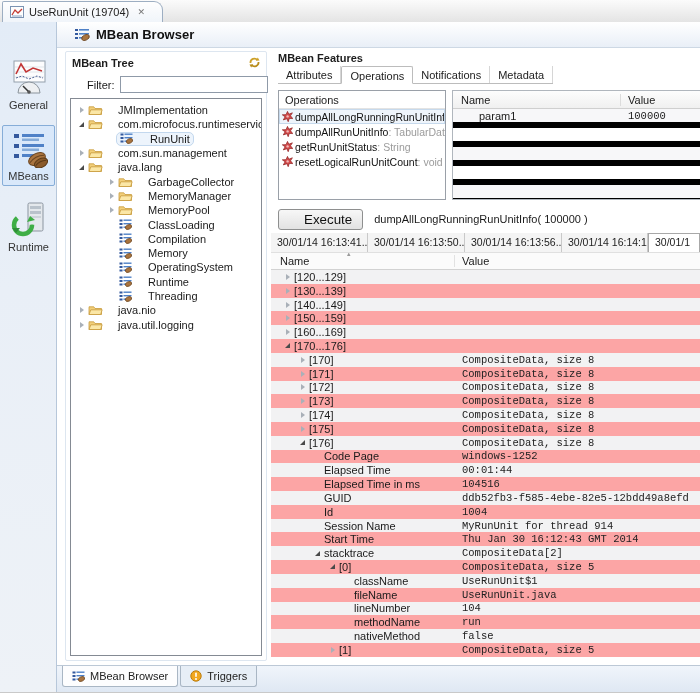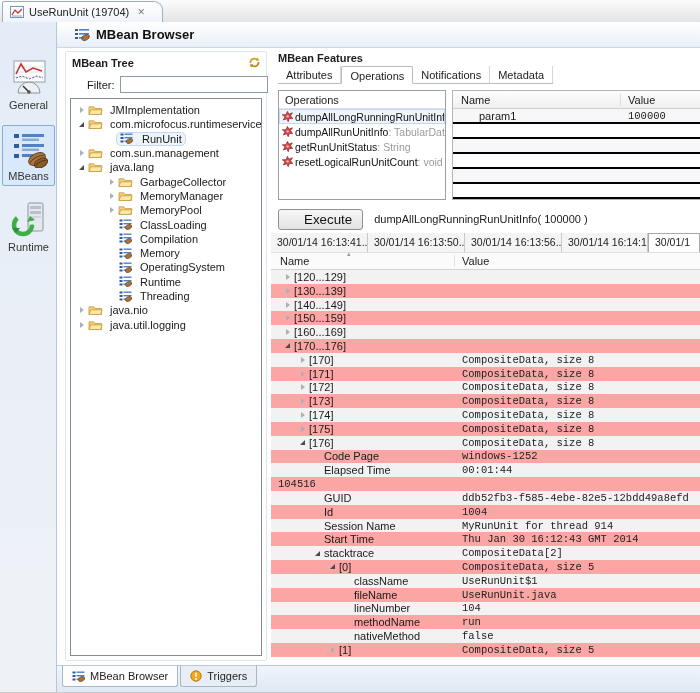--- a/index.html
+++ b/index.html
@@ -47,21 +47,21 @@
      font-family:inherit;background:#fff;}
   .tree-box{border:1px solid #848a93;background:#fff;position:absolute;left:4px;right:4px;top:46px;bottom:4px;
      overflow:hidden;padding-top:4px;}
   .tnode{height:14.3px;display:flex;align-items:center;white-space:nowrap;}
   .arr{width:11px;display:inline-flex;justify-content:center;align-items:center;flex:none;}
   .arr.collapsed::after{content:'';width:0;height:0;border-left:4px solid #a9b0b8;
      border-top:3.5px solid transparent;border-bottom:3.5px solid transparent;}
   .arr.expanded::after{content:'';width:0;height:0;border-bottom:5px solid #4a4a4a;
      border-left:5px solid transparent;}
   .ticon{width:16px;display:inline-flex;justify-content:center;flex:none;}
-  .tlabel{margin-left:7px;}
+  .tlabel{margin-left:15px;}
   .selbox{display:inline-flex;align-items:center;background:#edf4fc;border:1px solid #c3d8ee;
      border-radius:5px;padding:0 3px 0 0;margin-left:-1px;}
   .selbox .ticon{margin:0 1px;}
 
   
   .features-panel{position:absolute;left:216px;top:3px;right:0;bottom:4px;}
   .features-title{position:absolute;left:5px;top:1px;font-weight:bold;color:#1d1d1d;}
   .feature-tabs{position:absolute;left:5px;top:15px;display:inline-flex;height:17px;
      border-bottom:1px solid #bcbcbc;}
   .ftab{padding:2px 8px 0 8px;color:#222;border-right:1px solid #d6d6d6;line-height:15px;}
@@ -74,21 +74,21 @@
   .op-item{display:flex;align-items:center;height:15px;padding-left:3px;white-space:nowrap;overflow:hidden;}
   .op-item.selected{background:#eef4fb;outline:1px solid #c6d9ec;outline-offset:-1px;}
   .op-ico{width:13px;flex:none;display:inline-flex;}
   .op-name{color:#111;font-size:10.5px;}
   .op-type{color:#9b9b9b;font-size:10.5px;}
   .param-table{flex:1;border:1px solid #b0b6bd;border-right:none;background:#fff;box-sizing:border-box;overflow:hidden;}
   .p-head{display:flex;height:17px;background:linear-gradient(#fdfdfd,#f0f0f0);
      border-bottom:1px solid #cfcfcf;align-items:center;}
   .p-head .pc1{width:168px;padding-left:8px;box-sizing:border-box;border-right:1px solid #dcdcdc;}
   .p-head .pc2{padding-left:7px;}
-  .p-row{display:flex;height:13px;align-items:center;border-bottom:2px solid #000000;}
+  .p-row{display:flex;height:13px;align-items:center;border-bottom:6px solid #000000;}
   .p-row:nth-child(odd){background:#f7f7f9;}
   .p-row .pc1{width:168px;padding-left:26px;box-sizing:border-box;}
   .p-row .pc2{padding-left:7px;}
   
   .exec-row{position:absolute;left:5px;top:156px;height:24px;display:flex;align-items:center;gap:11px;}
   .exec-btn{display:inline-flex;align-items:center;gap:5px;height:21px;padding:0 10px 0 7px;
      background:linear-gradient(#f7f7f7,#e2e2e2);border:1px solid #8e8f8f;border-radius:3px;color:#111;}
   
   .result-tabs{position:absolute;left:-2px;right:0;top:182px;height:19px;display:flex;
      border-bottom:1px solid #c4c4c4;overflow:hidden;}
@@ -660,20 +660,24 @@
               <span class="rvalue mono">windows-1252</span>
             </div>
             <div class="rrow odd">
               <span class="rname" style="padding-left: 40px;">
                 <span class="arr leaf" style="width: 13px;"></span>
                 <span>Elapsed Time</span>
               </span>
               <span class="rvalue mono">00:01:44</span>
             </div>
             <div class="rrow even">
+              <span class="rname" style="padding-left: 40px;">
+                <span class="arr leaf" style="width: 13px;"></span>
+                <span>Elapsed Time in ms</span>
+              </span>
               <span class="rvalue mono">104516</span>
             </div>
             <div class="rrow odd">
               <span class="rname" style="padding-left: 40px;">
                 <span class="arr leaf" style="width: 13px;"></span>
                 <span>GUID</span>
               </span>
               <span class="rvalue mono">ddb52fb3-f585-4ebe-82e5-12bdd49a8efd</span>
             </div>
             <div class="rrow even">

